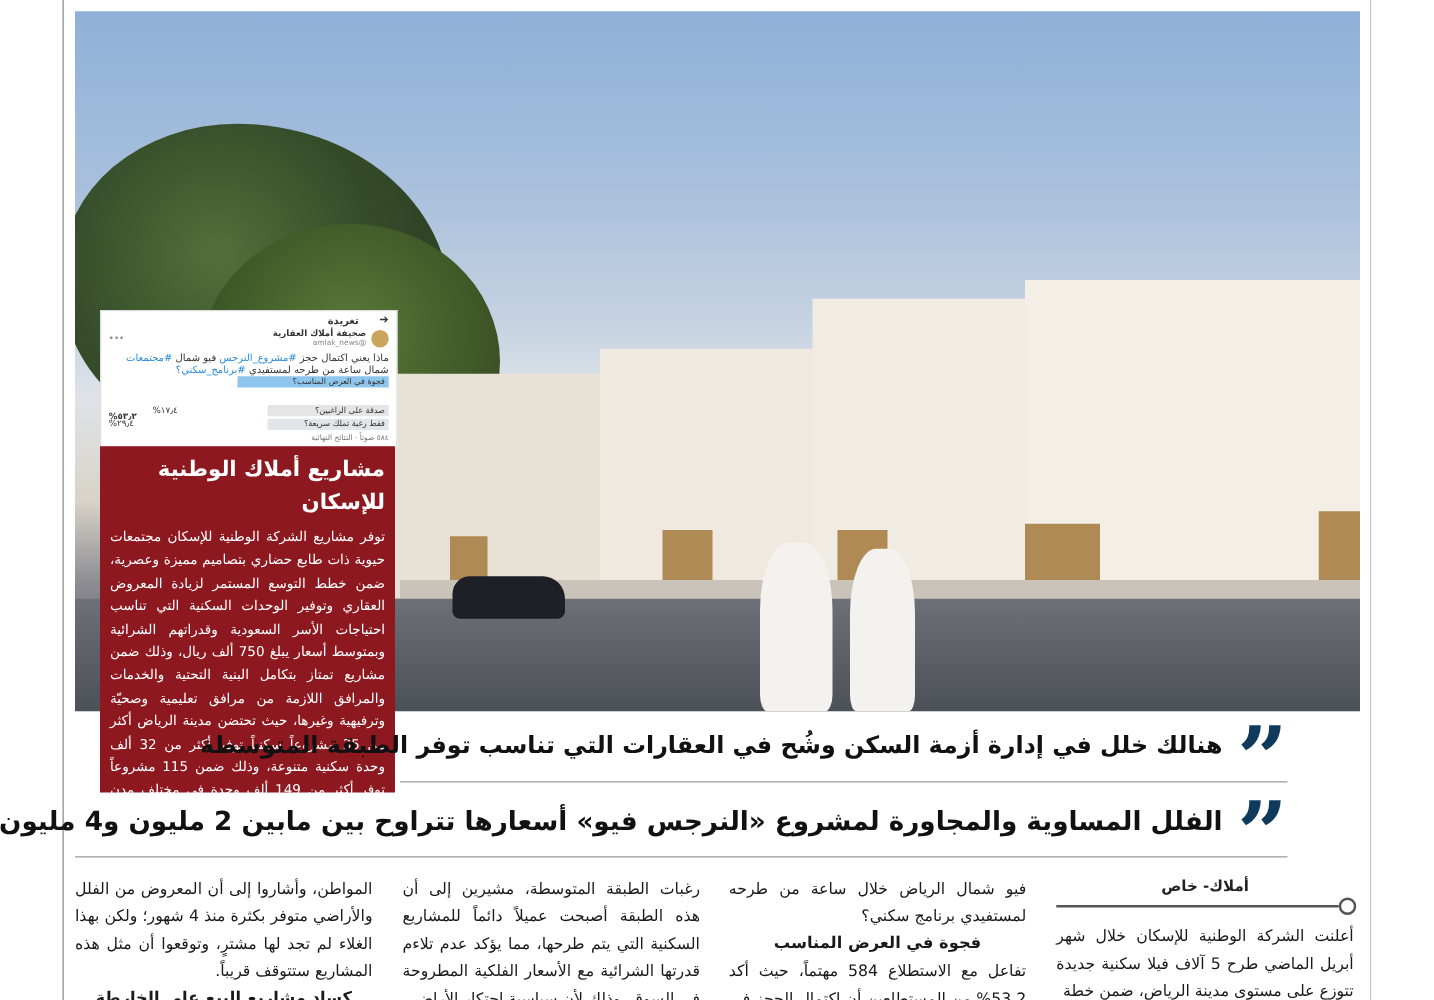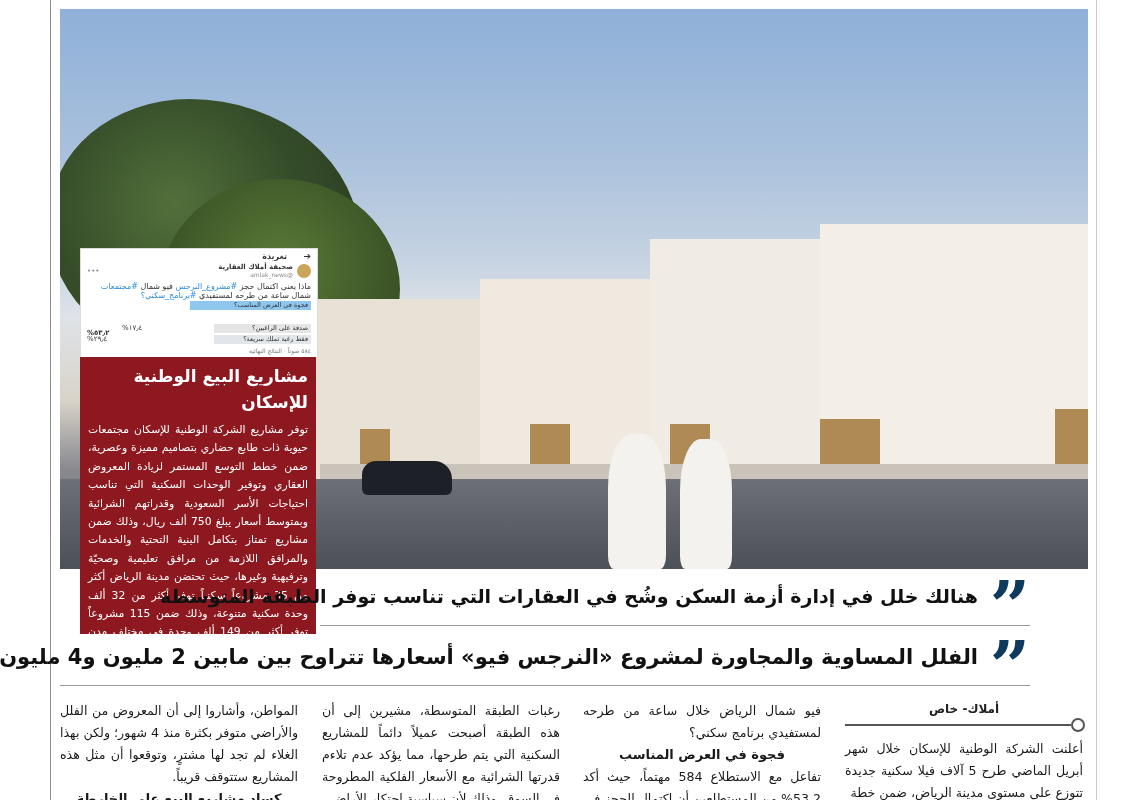--- a/index.html
+++ b/index.html
@@ -118,21 +118,21 @@
   <div class="poll p1">فجوة في العرض المناسب؟</div>
   <div class="poll p2">صدقة على الراغبين؟</div>
   <div class="poll p3">فقط رغبة تملك سريعة؟</div>
   <span class="pct q1">٥٣٫٢%</span>
   <span class="pct q2">١٧٫٤%</span>
   <span class="pct q3">٢٩٫٤%</span>
   <span class="t-foot">٥٨٤ صوتاً · النتائج النهائية</span>
 </div>
 
 <div class="redbox">
-  <h3>مشاريع البيع الوطنية للإسكان</h3>
+  <h3>مشاريع أملاك الوطنية للإسكان</h3>
   <p>توفر مشاريع الشركة الوطنية للإسكان مجتمعات حيوية ذات طابع حضاري بتصاميم مميزة وعصرية، ضمن خطط التوسع المستمر لزيادة المعروض العقاري وتوفير الوحدات السكنية التي تناسب احتياجات الأسر السعودية وقدراتهم الشرائية وبمتوسط أسعار يبلغ 750 ألف ريال، وذلك ضمن مشاريع تمتاز بتكامل البنية التحتية والخدمات والمرافق اللازمة من مرافق تعليمية وصحيّة وترفيهية وغيرها، حيث تحتضن مدينة الرياض أكثر من 35 مشروعاً سكنياً توفر أكثر من 32 ألف وحدة سكنية متنوعة، وذلك ضمن 115 مشروعاً توفر أكثر من 149 ألف وحدة في مختلف مدن المملكة.</p>
 </div>
 
 <div class="pq pq1">
   <span class="txt" style="right:52px;">هنالك خلل في إدارة أزمة السكن وشُح في العقارات التي تناسب توفر الطبقة المتوسطة</span>
   <span class="qmark" style="right:0;top:-8px;">”</span>
 </div>
 <div class="pq-line" style="left:320px;top:625px;width:710px;"></div>
 <div class="pq pq2">
   <span class="txt" style="right:52px;">الفلل المساوية والمجاورة لمشروع «النرجس فيو» أسعارها تتراوح بين مابين 2 مليون و4 مليون ريال</span>

